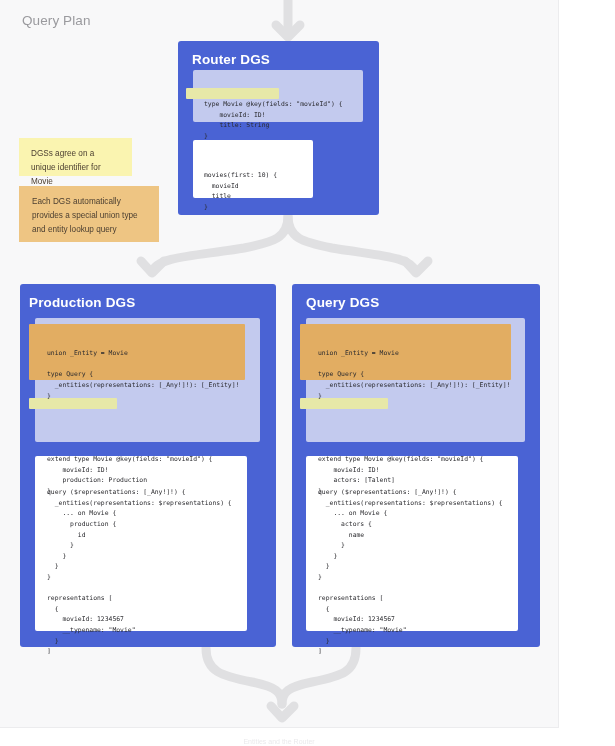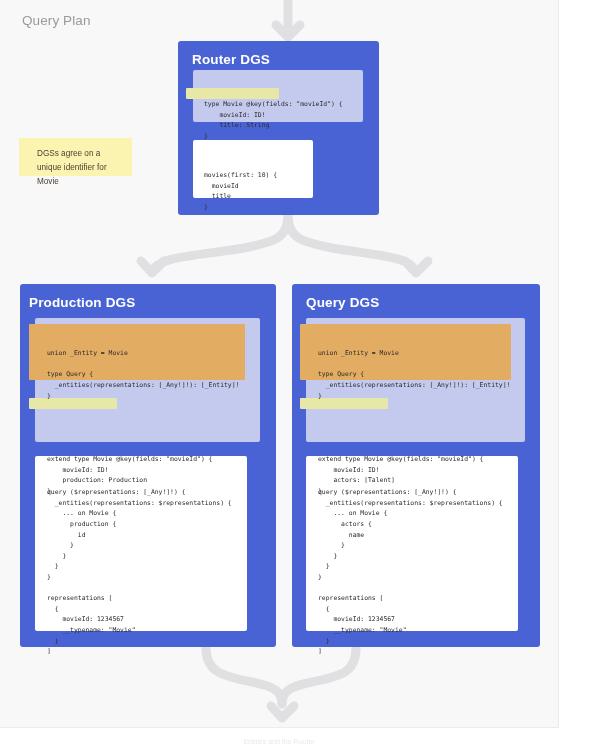--- a/index.html
+++ b/index.html
@@ -114,21 +114,21 @@
   #tal-hl-or    { left: 300px; top: 324px; width: 211px; height: 56px; }
   #tal-hl-yl    { left: 300px; top: 398px; width: 88px;  height: 11px; }
   #tal-query    { left: 306px; top: 456px; width: 212px; height: 175px; padding: 10px 0 0 12px; }
 
   
   .note {
     position: absolute;
     font-size: 8.2px;
     line-height: 14px;
     color: #4d4032;
-    padding: 9px 18px;
+    padding: 9px 12px;
     box-sizing: border-box;
   }
   #note-yellow { left: 19px; top: 138px; width: 113px; height: 38px; background: #faf4b0; }
   #note-orange { left: 19px; top: 186px; width: 140px; height: 56px; background: #eec583; padding-left: 13px; }
 
   
   .bottom-caption {
     position: absolute;
     left: 0;
     top: 738px;
@@ -169,20 +169,21 @@
 
       <g>
         <path d="M206,648 C206,672 222,676 252,682 C276,687 282,692 282,704"></path>
         <path d="M356,648 C356,672 342,676 312,682 C288,687 282,692 282,704"></path>
         <path d="M271,706 L282,718 L294,706"></path>
       </g>
     </g>
   </svg>
 
   <div class="note" id="note-yellow">DGSs agree on a unique identifier for Movie</div>
+  <div class="note" id="note-orange">Each DGS automatically provides a special union type and entity lookup query</div>
 
   <div class="dgs-box" id="movie-dgs">
     <div class="dgs-title">Router DGS</div>
   </div>
   <div class="hl hl-yellow" id="movie-hl"></div>
   <div class="code-card schema-card" id="movie-schema">
     <span class="code-text">type Movie @key(fields: "movieId") {
     movieId: ID!
     title: String
 }</span>

